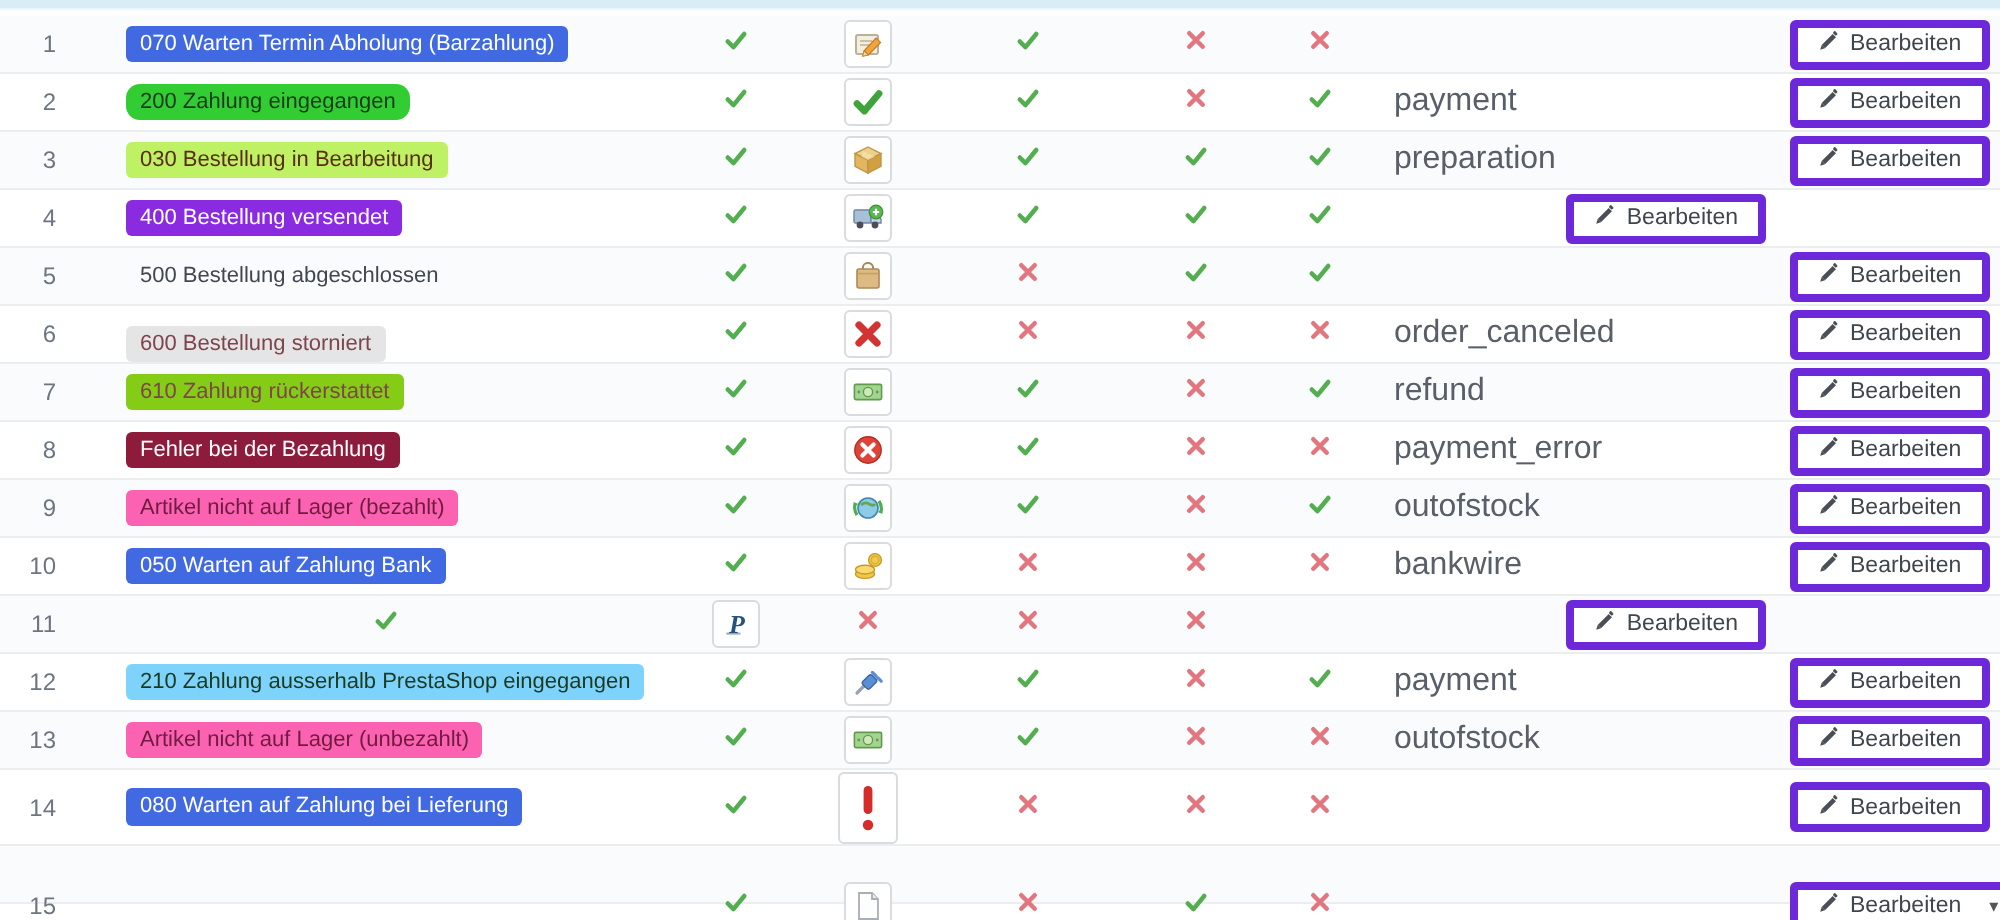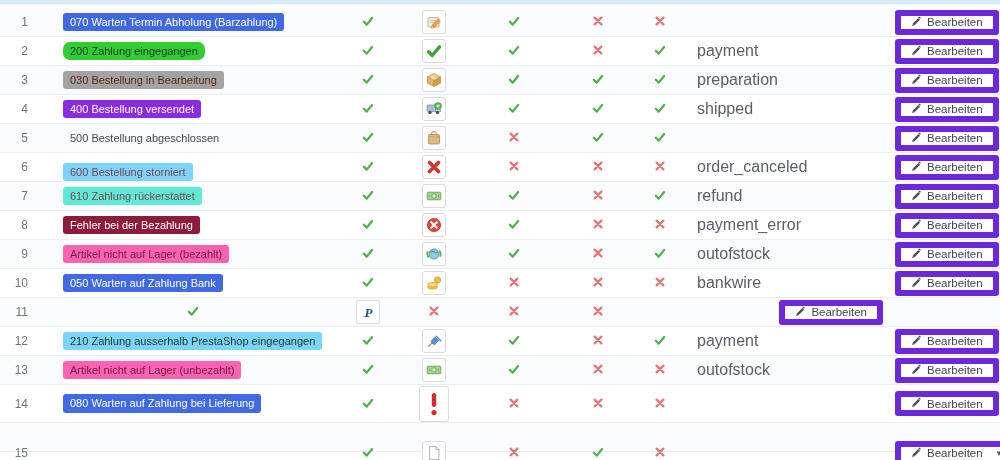--- a/index.html
+++ b/index.html
@@ -19,21 +19,21 @@
   .cell.tpl { padding-left:17px; font-size:16px; color:#585f68; }
   .cell.action { justify-content:flex-end; padding-right:12px; }
   .badge { display:inline-block; padding:3px 7px; border-radius:3px; font-size:11px;
     line-height:1.1; white-space:nowrap; }
   .iconbox { width:24px; height:24px; background:#fff; border:1px solid #d9dbde;
     border-radius:3px; display:flex; align-items:center; justify-content:center; }
   .iconbox.big { width:30px; height:36px; }
   .iconbox svg { display:block; }
   .ind { width:12px; height:12px; display:inline-flex; }
   .btn { display:inline-flex; align-items:center; gap:5px; background:#fff;
-    border:6px solid #6d28d9; border-radius:3px; height:25px; padding:0 10px;
+    border:4px solid #6d28d9; border-radius:3px; height:25px; padding:0 10px;
     font-size:11.5px; color:#3f454d; font-family:"Liberation Sans",sans-serif; cursor:pointer; }
   .btn .caret { font-size:9px; color:#555; margin-left:9px; }
 </style>
 </head>
 <body>
 
 <div class="top-strip"></div>
 
 <div class="table" id="table">
   <div class="row">
@@ -126,21 +126,21 @@
               <rect x="8.2" y="1" width="2.4" height="1.6" rx="0.5" transform="rotate(45 9.4 1.8)" fill="#4a4f57"></rect>
             </svg></span>
         <span>Bearbeiten</span>
       </button>
     </div>
   </div>
 
   <div class="row">
     <div class="cell num">3</div>
     <div class="cell name">
-      <span class="badge" style="background: #a3a3a3; color: rgb(92, 43, 20);">030 Bestellung in Bearbeitung</span>
+      <span class="badge" style="background: #bef264; color: rgb(92, 43, 20);">030 Bestellung in Bearbeitung</span>
     </div>
     <div class="cell center ind-valid">
         <span><svg class="ind" viewBox="0 0 16 16">
             <path d="M2.5 9 L6.3 12.8 L13.5 4" fill="none" stroke="#52ae4f" stroke-width="3" stroke-linecap="round" stroke-linejoin="round"></path>
           </svg></span>
       </div>
     <div class="cell center">
       <span class="iconbox">
           <svg width="16" height="16" viewBox="0 0 16 16">
             <polygon points="8,1.5 14.5,4.8 8,8 1.5,4.8" fill="#efd08a" stroke="#bd9747" stroke-width="0.7"></polygon>
@@ -208,21 +208,20 @@
     <div class="cell center ind-invoice">
         <span><svg class="ind" viewBox="0 0 16 16">
             <path d="M2.5 9 L6.3 12.8 L13.5 4" fill="none" stroke="#52ae4f" stroke-width="3" stroke-linecap="round" stroke-linejoin="round"></path>
           </svg></span>
       </div>
     <div class="cell center ind-delivery">
         <span><svg class="ind" viewBox="0 0 16 16">
             <path d="M2.5 9 L6.3 12.8 L13.5 4" fill="none" stroke="#52ae4f" stroke-width="3" stroke-linecap="round" stroke-linejoin="round"></path>
           </svg></span>
       </div>
-    <div class="cell tpl">shipped</div>
     <div class="cell action">
       <button class="btn">
         <span><svg width="11" height="11" viewBox="0 0 12 12">
               <polygon points="2,8.2 8,2.2 9.8,4 3.8,10" fill="#4a4f57"></polygon>
               <polygon points="2,8.2 3.8,10 1.2,10.8" fill="#4a4f57"></polygon>
               <rect x="8.2" y="1" width="2.4" height="1.6" rx="0.5" transform="rotate(45 9.4 1.8)" fill="#4a4f57"></rect>
             </svg></span>
         <span>Bearbeiten</span>
       </button>
     </div>
@@ -271,21 +270,21 @@
               <rect x="8.2" y="1" width="2.4" height="1.6" rx="0.5" transform="rotate(45 9.4 1.8)" fill="#4a4f57"></rect>
             </svg></span>
         <span>Bearbeiten</span>
       </button>
     </div>
   </div>
 
   <div class="row">
     <div class="cell num">6</div>
     <div class="cell name">
-      <span class="badge" style="background: #7dd3fc; color: rgb(125, 69, 77); margin-top: 10px;">600 Bestellung storniert</span>
+      <span class="badge" style="background: #e5e5e5; color: rgb(125, 69, 77); margin-top: 10px;">600 Bestellung storniert</span>
     </div>
     <div class="cell center ind-valid">
         <span><svg class="ind" viewBox="0 0 16 16">
             <path d="M2.5 9 L6.3 12.8 L13.5 4" fill="none" stroke="#52ae4f" stroke-width="3" stroke-linecap="round" stroke-linejoin="round"></path>
           </svg></span>
       </div>
     <div class="cell center">
       <span class="iconbox">
           <svg width="16" height="16" viewBox="0 0 16 16">
             <path d="M3.5 3.5 L12.5 12.5 M12.5 3.5 L3.5 12.5" stroke="#d23333" stroke-width="3.6" stroke-linecap="round"></path>
@@ -316,21 +315,21 @@
               <rect x="8.2" y="1" width="2.4" height="1.6" rx="0.5" transform="rotate(45 9.4 1.8)" fill="#4a4f57"></rect>
             </svg></span>
         <span>Bearbeiten</span>
       </button>
     </div>
   </div>
 
   <div class="row">
     <div class="cell num">7</div>
     <div class="cell name">
-      <span class="badge" style="background: #5eead4; color: rgb(125, 69, 77);">610 Zahlung rückerstattet</span>
+      <span class="badge" style="background: #84cc16; color: rgb(125, 69, 77);">610 Zahlung rückerstattet</span>
     </div>
     <div class="cell center ind-valid">
         <span><svg class="ind" viewBox="0 0 16 16">
             <path d="M2.5 9 L6.3 12.8 L13.5 4" fill="none" stroke="#52ae4f" stroke-width="3" stroke-linecap="round" stroke-linejoin="round"></path>
           </svg></span>
       </div>
     <div class="cell center">
       <span class="iconbox">
           <svg width="16" height="16" viewBox="0 0 16 16">
             <rect x="1.2" y="4.2" width="13.6" height="7.6" rx="0.8" fill="#a4d491" stroke="#5f9c4c" stroke-width="0.8"></rect>

